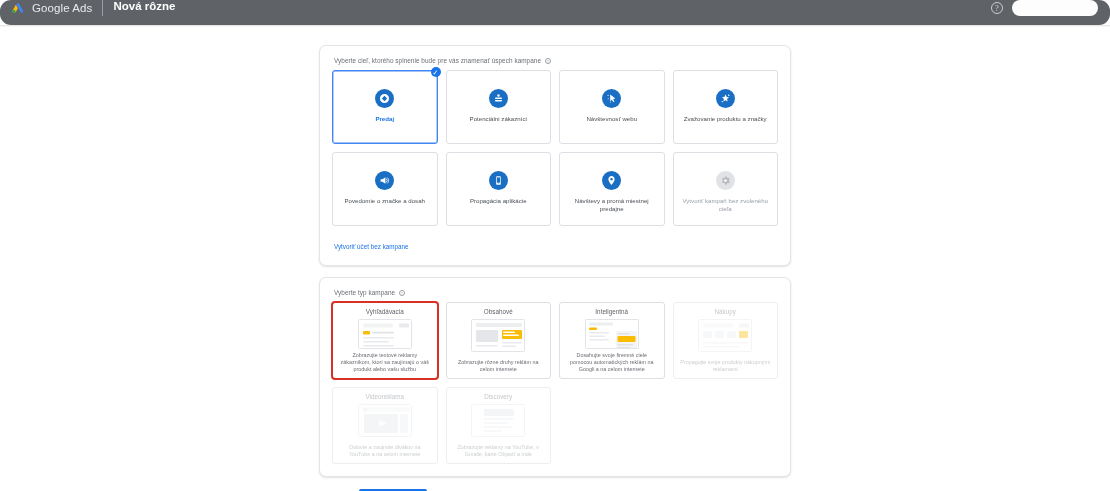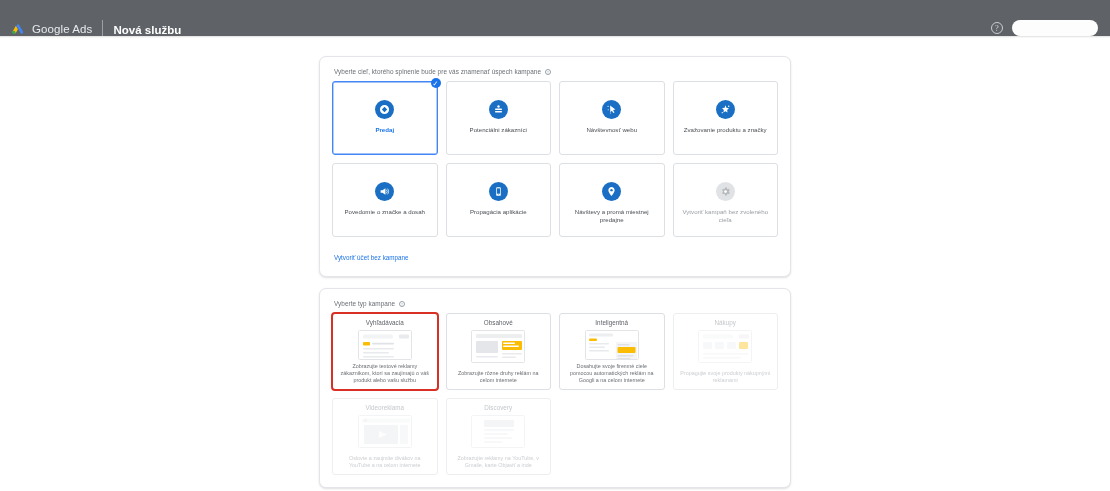--- a/index.html
+++ b/index.html
@@ -7,26 +7,27 @@
     margin: 0; padding: 0;
     width: 1110px; height: 491px;
     overflow: hidden;
     background: #ffffff;
     font-family: "Liberation Sans", sans-serif;
   }
 
   
   .topbar {
     position: relative;
-    height: 36px;
+    height: 25px;
     background: #5f6368;
     display: flex;
-    align-items: flex-end;
+    align-items: flex-start;
     padding: 0 8px 0 10px;
     color: #ffffff;
+    border-radius: 11px;
   }
   .brand-group { display: flex; align-items: center; gap: 7px; }
   .ads-logo { width: 15px; height: 15px; display: block; }
   .brand-text {
     font-size: 11.5px;
     color: #e8eaed;
     letter-spacing: .1px;
     white-space: nowrap;
   }
   .brand-divider {
@@ -261,21 +262,21 @@
     <span>
       <svg class="ads-logo" viewBox="0 0 24 24">
         <path d="M3.3 18.3 9.4 7.7l3.2 5.5-3.1 5.4a2.1 2.1 0 0 1-2.9.8l-2.5-1.4a1.8 1.8 0 0 1 .2-1.1z" fill="#fbbc04"></path>
         <path d="M20.7 16.9 14.6 6.3a2.2 2.2 0 0 0-3-.8 2.2 2.2 0 0 0-.8 3l6.1 10.6a2.2 2.2 0 0 0 3 .8 2.2 2.2 0 0 0 .8-3z" fill="#4285f4"></path>
         <circle cx="6.1" cy="18.1" r="2.6" fill="#34a853"></circle>
       </svg>
     </span>
     <span class="brand-text">Google Ads</span>
   </div>
   <span class="brand-divider"></span>
-  <span class="page-title-top">Nová službu</span>
+  <span class="page-title-top">Nová rôzne</span>
 
   <div class="topbar-right">
     <span class="help-icon">?</span>
     <span class="avatar-redacted"></span>
   </div>
 </div>
 <div class="topbar-shadow"></div>
 
 <div class="page">
 

